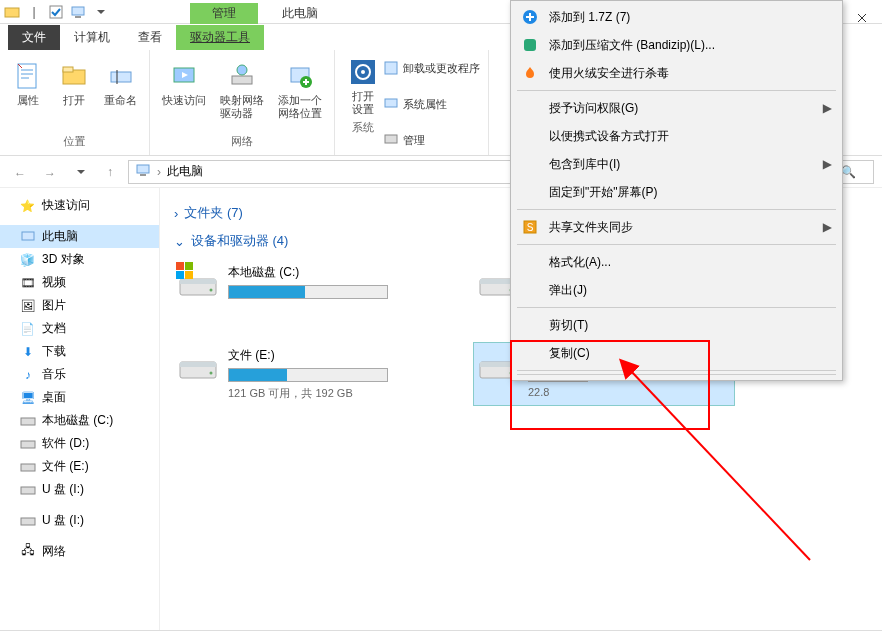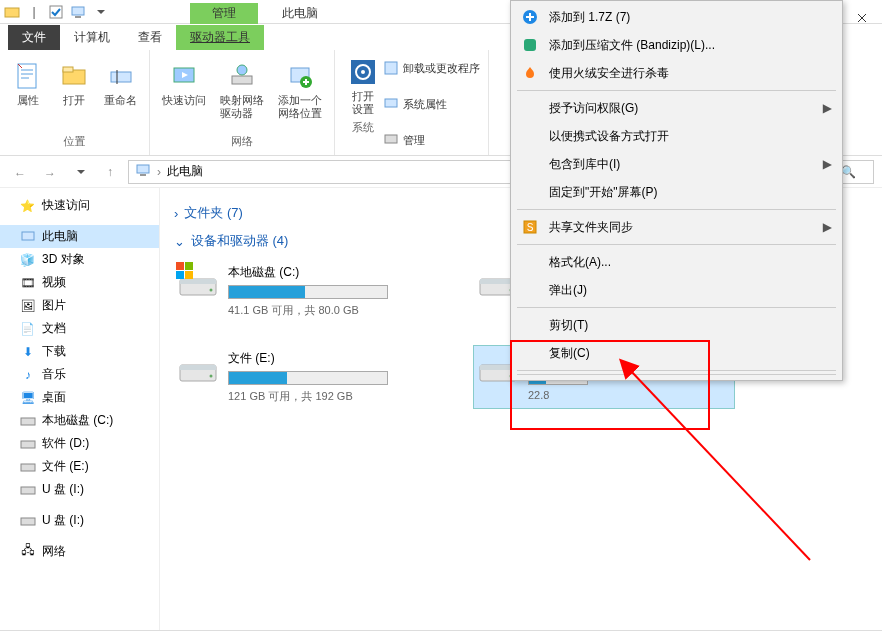--- a/index.html
+++ b/index.html
@@ -364,21 +364,20 @@
               <rect x="2" y="10" width="36" height="16" rx="2" fill="#e6e6e6" stroke="#aaa"></rect>
               <rect x="2" y="10" width="36" height="5" fill="#cfd8dc"></rect>
               <circle cx="33" cy="21" r="1.5" fill="#6a6"></circle>
             </svg>
       </div>
       <div class="drive-info">
         <div class="drive-name">本地磁盘 (C:)</div>
         <div class="bar" style="width:160px">
               <div class="fill" style="width:48%"></div>
             </div>
-        <div class="drive-sub">41.1 GB 可用，共 80.0 GB</div>
       </div>
     </div>
         <div class="drive">
       <div class="drive-icon" style="position:relative">
 
         <svg width="40" height="30">
               <rect x="2" y="10" width="36" height="16" rx="2" fill="#e6e6e6" stroke="#aaa"></rect>
               <rect x="2" y="10" width="36" height="5" fill="#cfd8dc"></rect>
               <circle cx="33" cy="21" r="1.5" fill="#6a6"></circle>
             </svg>

